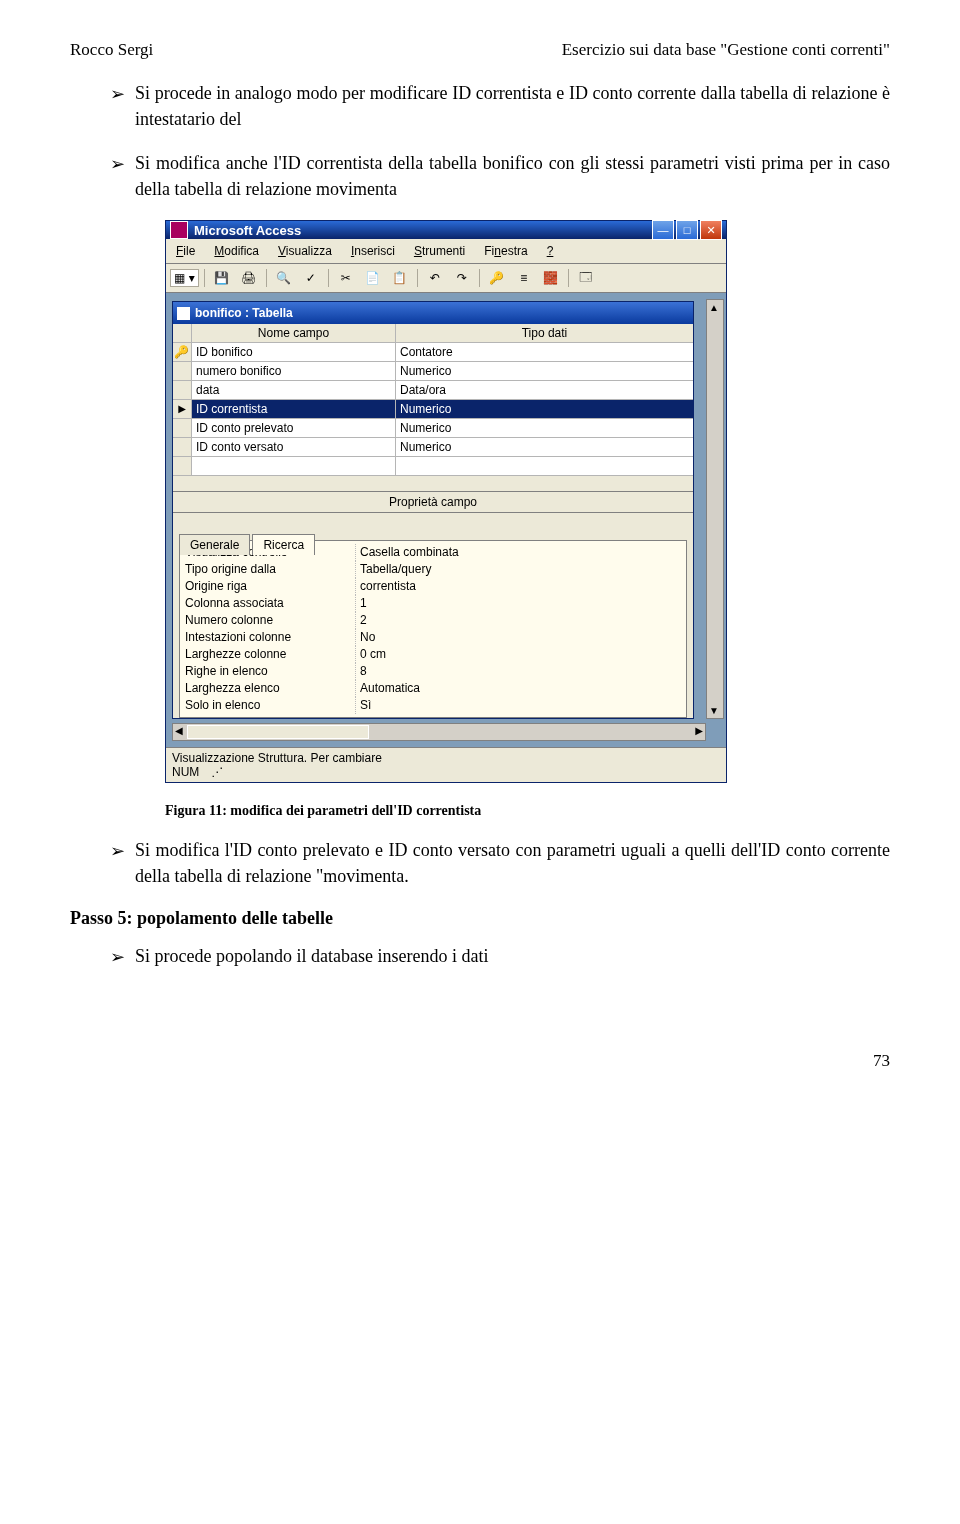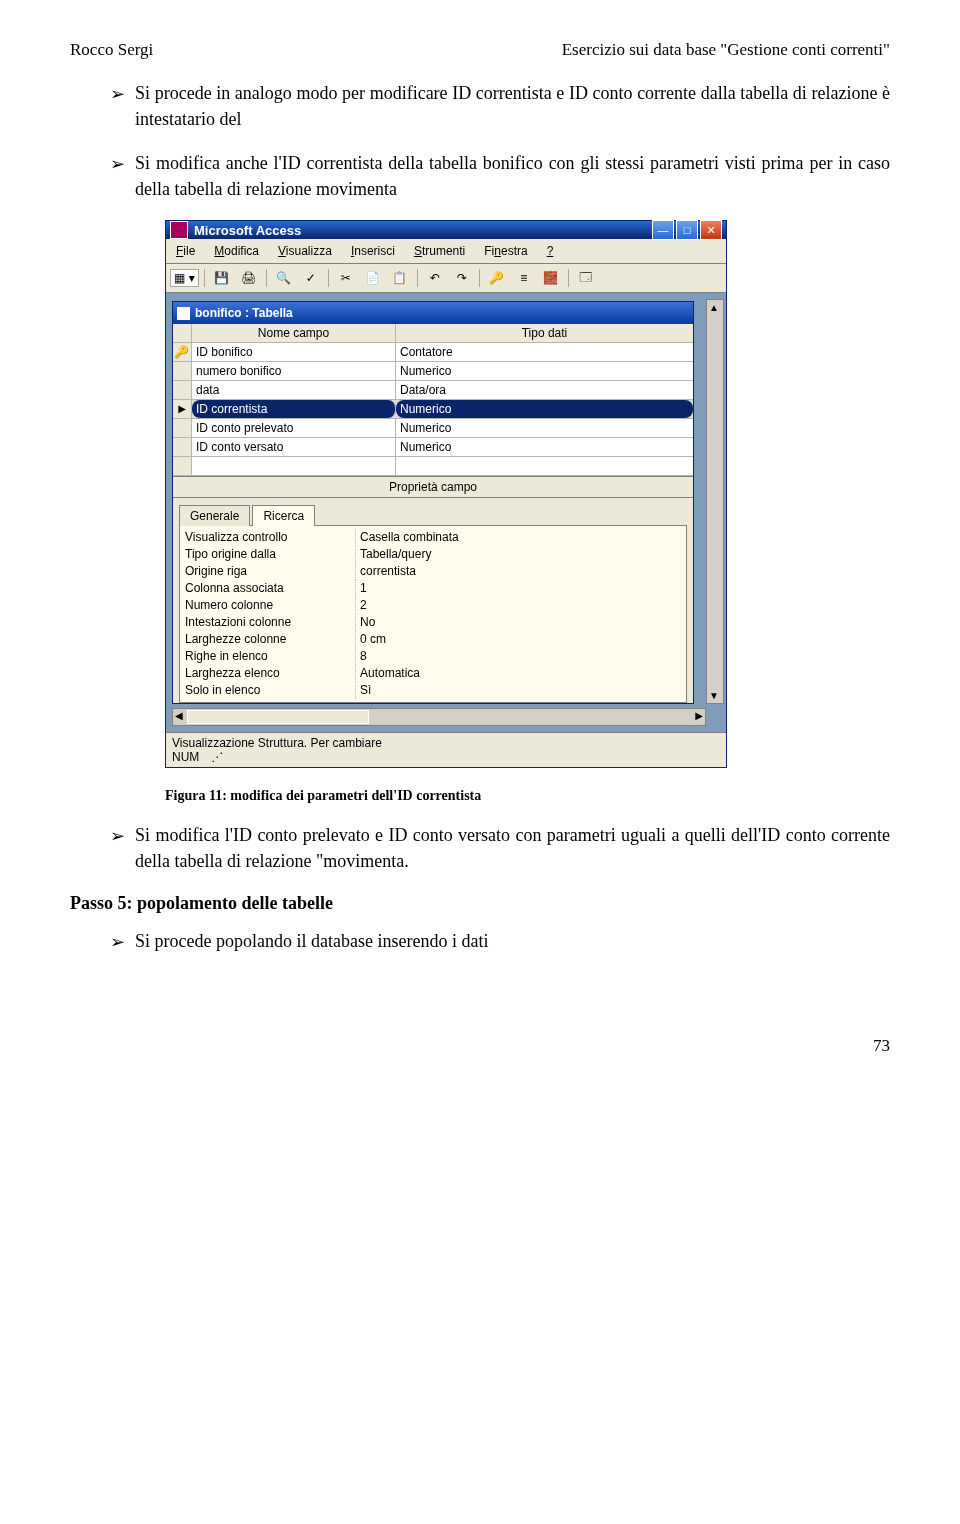--- a/index.html
+++ b/index.html
@@ -179,49 +179,49 @@
   }
   .def-head .col-field, .def-head .col-type {
     background: #ece9d8;
     text-align: center;
     font-weight: normal;
   }
   .def-row.selected .col-field,
   .def-row.selected .col-type {
     background: #0a246a;
     color: #fff;
-    border-radius: 8px;
   }
   .def-row.selected .row-handle::before {
     content: "▶"; font-size: 10px;
   }
   .prop-hdr {
     text-align: center;
     background: #ece9d8;
     font-size: 12px;
     padding: 3px 0;
     border-top: 1px solid #808080;
     border-bottom: 1px solid #808080;
+    margin-top: 15px;
   }
   .tabs {
     background: #ece9d8;
     padding: 6px 6px 0 6px;
   }
   .tabstrip {
     display: flex;
     gap: 2px;
   }
   .tab {
     padding: 3px 10px;
     border: 1px solid #808080;
     border-bottom: none;
     background: #ece9d8;
     font-size: 12px;
     position: relative;
-    top: 1px;
+    top: 15px;
   }
   .tab.active {
     background: #fffced;
     z-index: 2;
   }
   .tabpanel {
     background: #fffced;
     border: 1px solid #808080;
     padding: 3px;
   }

